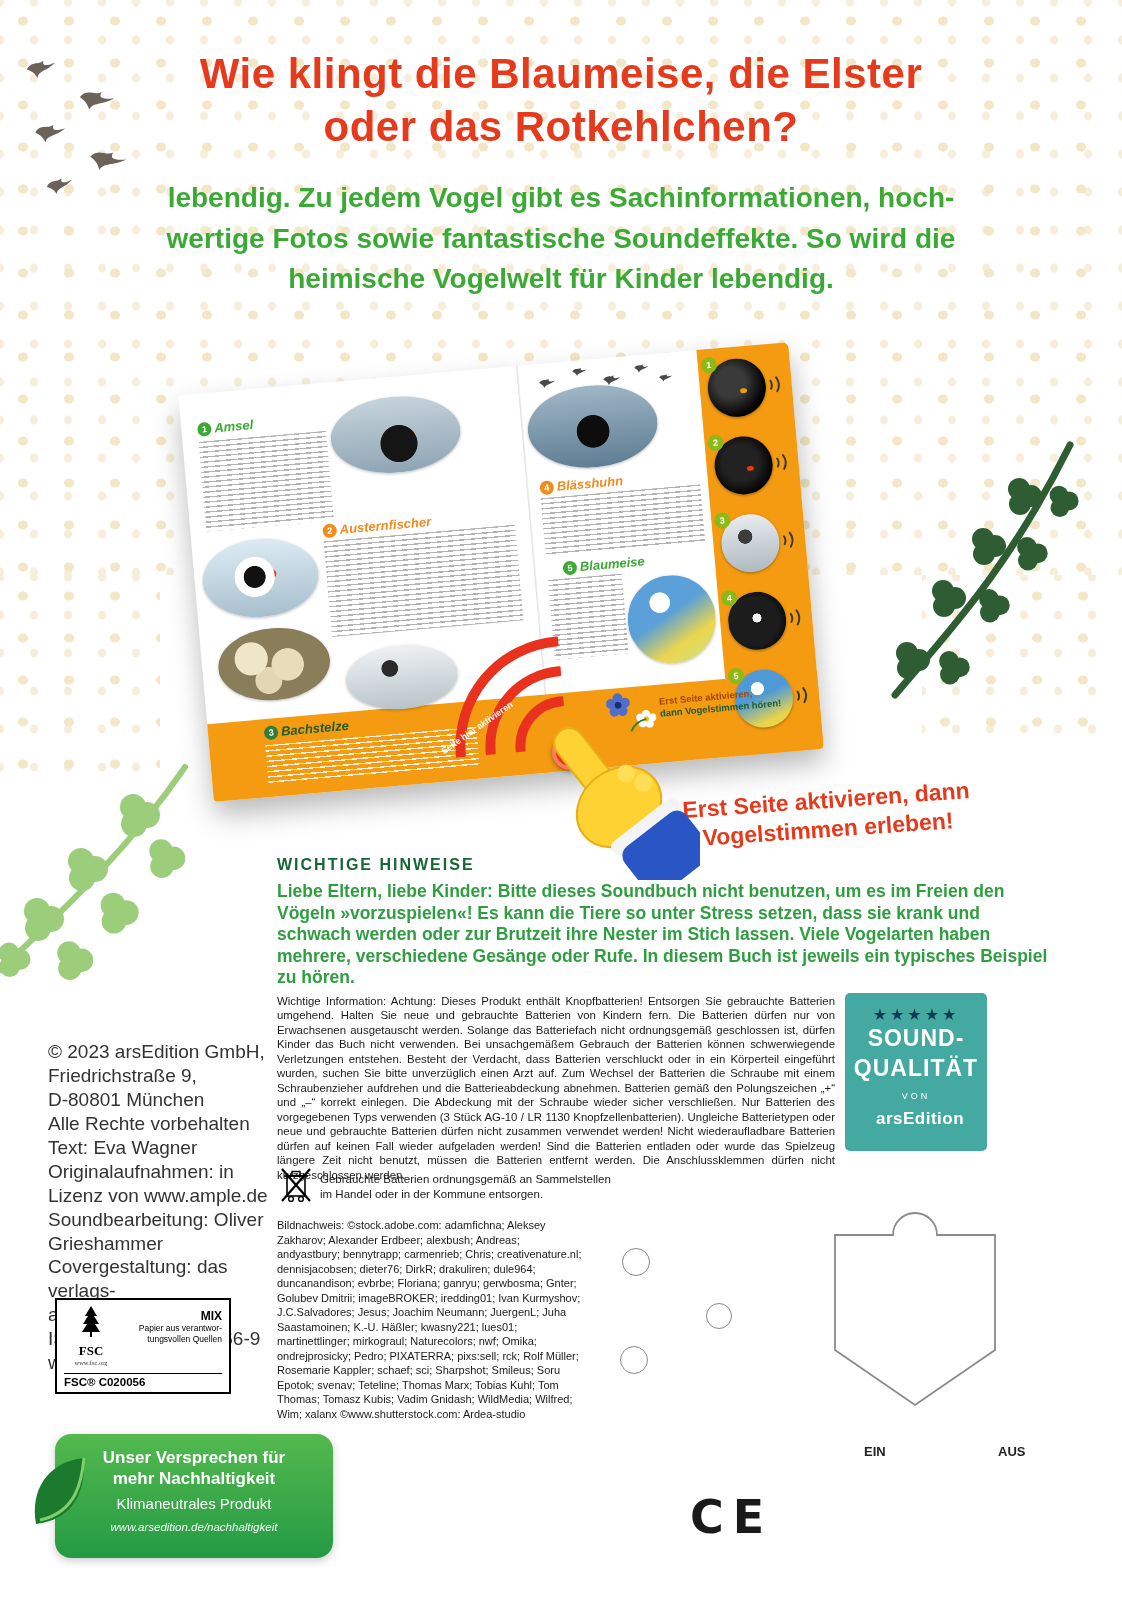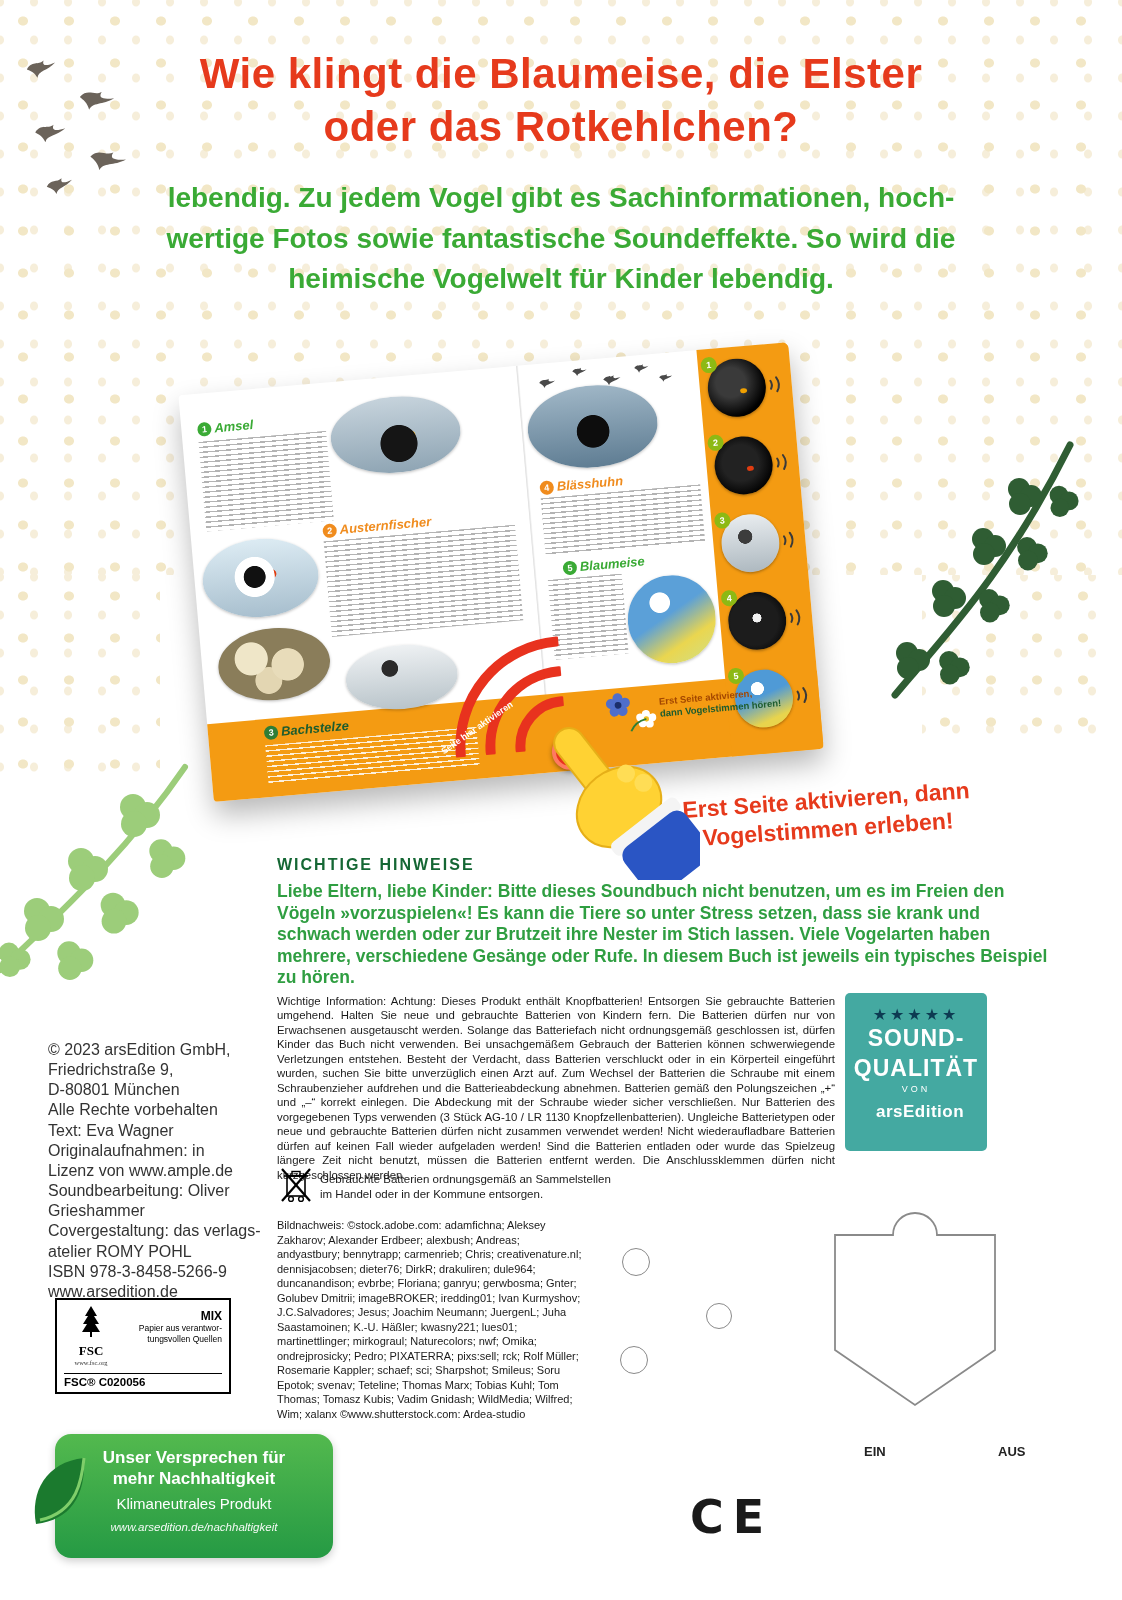--- a/index.html
+++ b/index.html
@@ -88,32 +88,32 @@
   #hand{left:505px;top:705px;z-index:30;}
   #activate-note{left:672px;top:786px;width:310px;text-align:center;color:#e63a1c;font-weight:bold;
                  font-size:23px;line-height:1.25;transform:rotate(-4deg);z-index:25;
                  text-shadow:0 0 6px #fff,0 0 10px #fff;}
 
   
   #hinweise-heading{left:277px;top:856px;color:#156734;font-weight:bold;font-size:16px;letter-spacing:2px;}
   #hinweise-body{left:277px;top:881px;width:778px;color:#2f9e41;font-weight:bold;font-size:17.5px;line-height:1.23;}
 
   
-  #copyright{left:48px;top:1040px;width:220px;font-size:16px;line-height:1.26;color:#333;}
+  #copyright{left:48px;top:1040px;width:220px;font-size:19px;line-height:1.26;color:#333;}
   #smallprint{left:277px;top:994px;width:558px;font-size:11.4px;line-height:1.27;color:#1a1a1a;text-align:justify;}
   #disposal-icon{left:279px;top:1166px;}
   #disposal-text{left:320px;top:1172px;width:300px;font-size:11.5px;line-height:1.3;color:#1a1a1a;}
   #credits{left:277px;top:1218px;width:308px;font-size:11px;line-height:1.32;color:#1a1a1a;}
 
   
   #squal{left:845px;top:993px;width:142px;height:158px;background:#44a9a1;border-radius:5px;color:#fff;
          text-align:center;padding-top:12px;box-sizing:border-box;}
   #squal .stars{color:#0d3b52;font-size:16px;letter-spacing:3px;}
   #squal .b1,#squal .b2{font-weight:bold;font-size:23px;letter-spacing:1px;line-height:1.3;}
-  #squal .von{font-size:9px;letter-spacing:3px;}
+  #squal .von{font-size:9px;letter-spacing:3px;margin-top:7px;}
   #squal .brand{font-weight:bold;font-size:17px;margin-top:8px;letter-spacing:.5px;margin-left:8px;}
 
   
   #fsc-box{left:55px;top:1298px;width:176px;height:96px;border:2px solid #000;box-sizing:border-box;
            padding:5px 7px 4px 7px;display:flex;flex-direction:column;background:#fff;}
   .fsc-top{display:flex;flex:1;}
   .fsc-left{width:54px;text-align:center;font-family:Liberation Serif, serif;}
   .fsc-name{font-weight:bold;font-size:13px;}
   .fsc-url{font-size:6.5px;color:#333;}
   .fsc-right{flex:1;text-align:right;padding-top:4px;}

